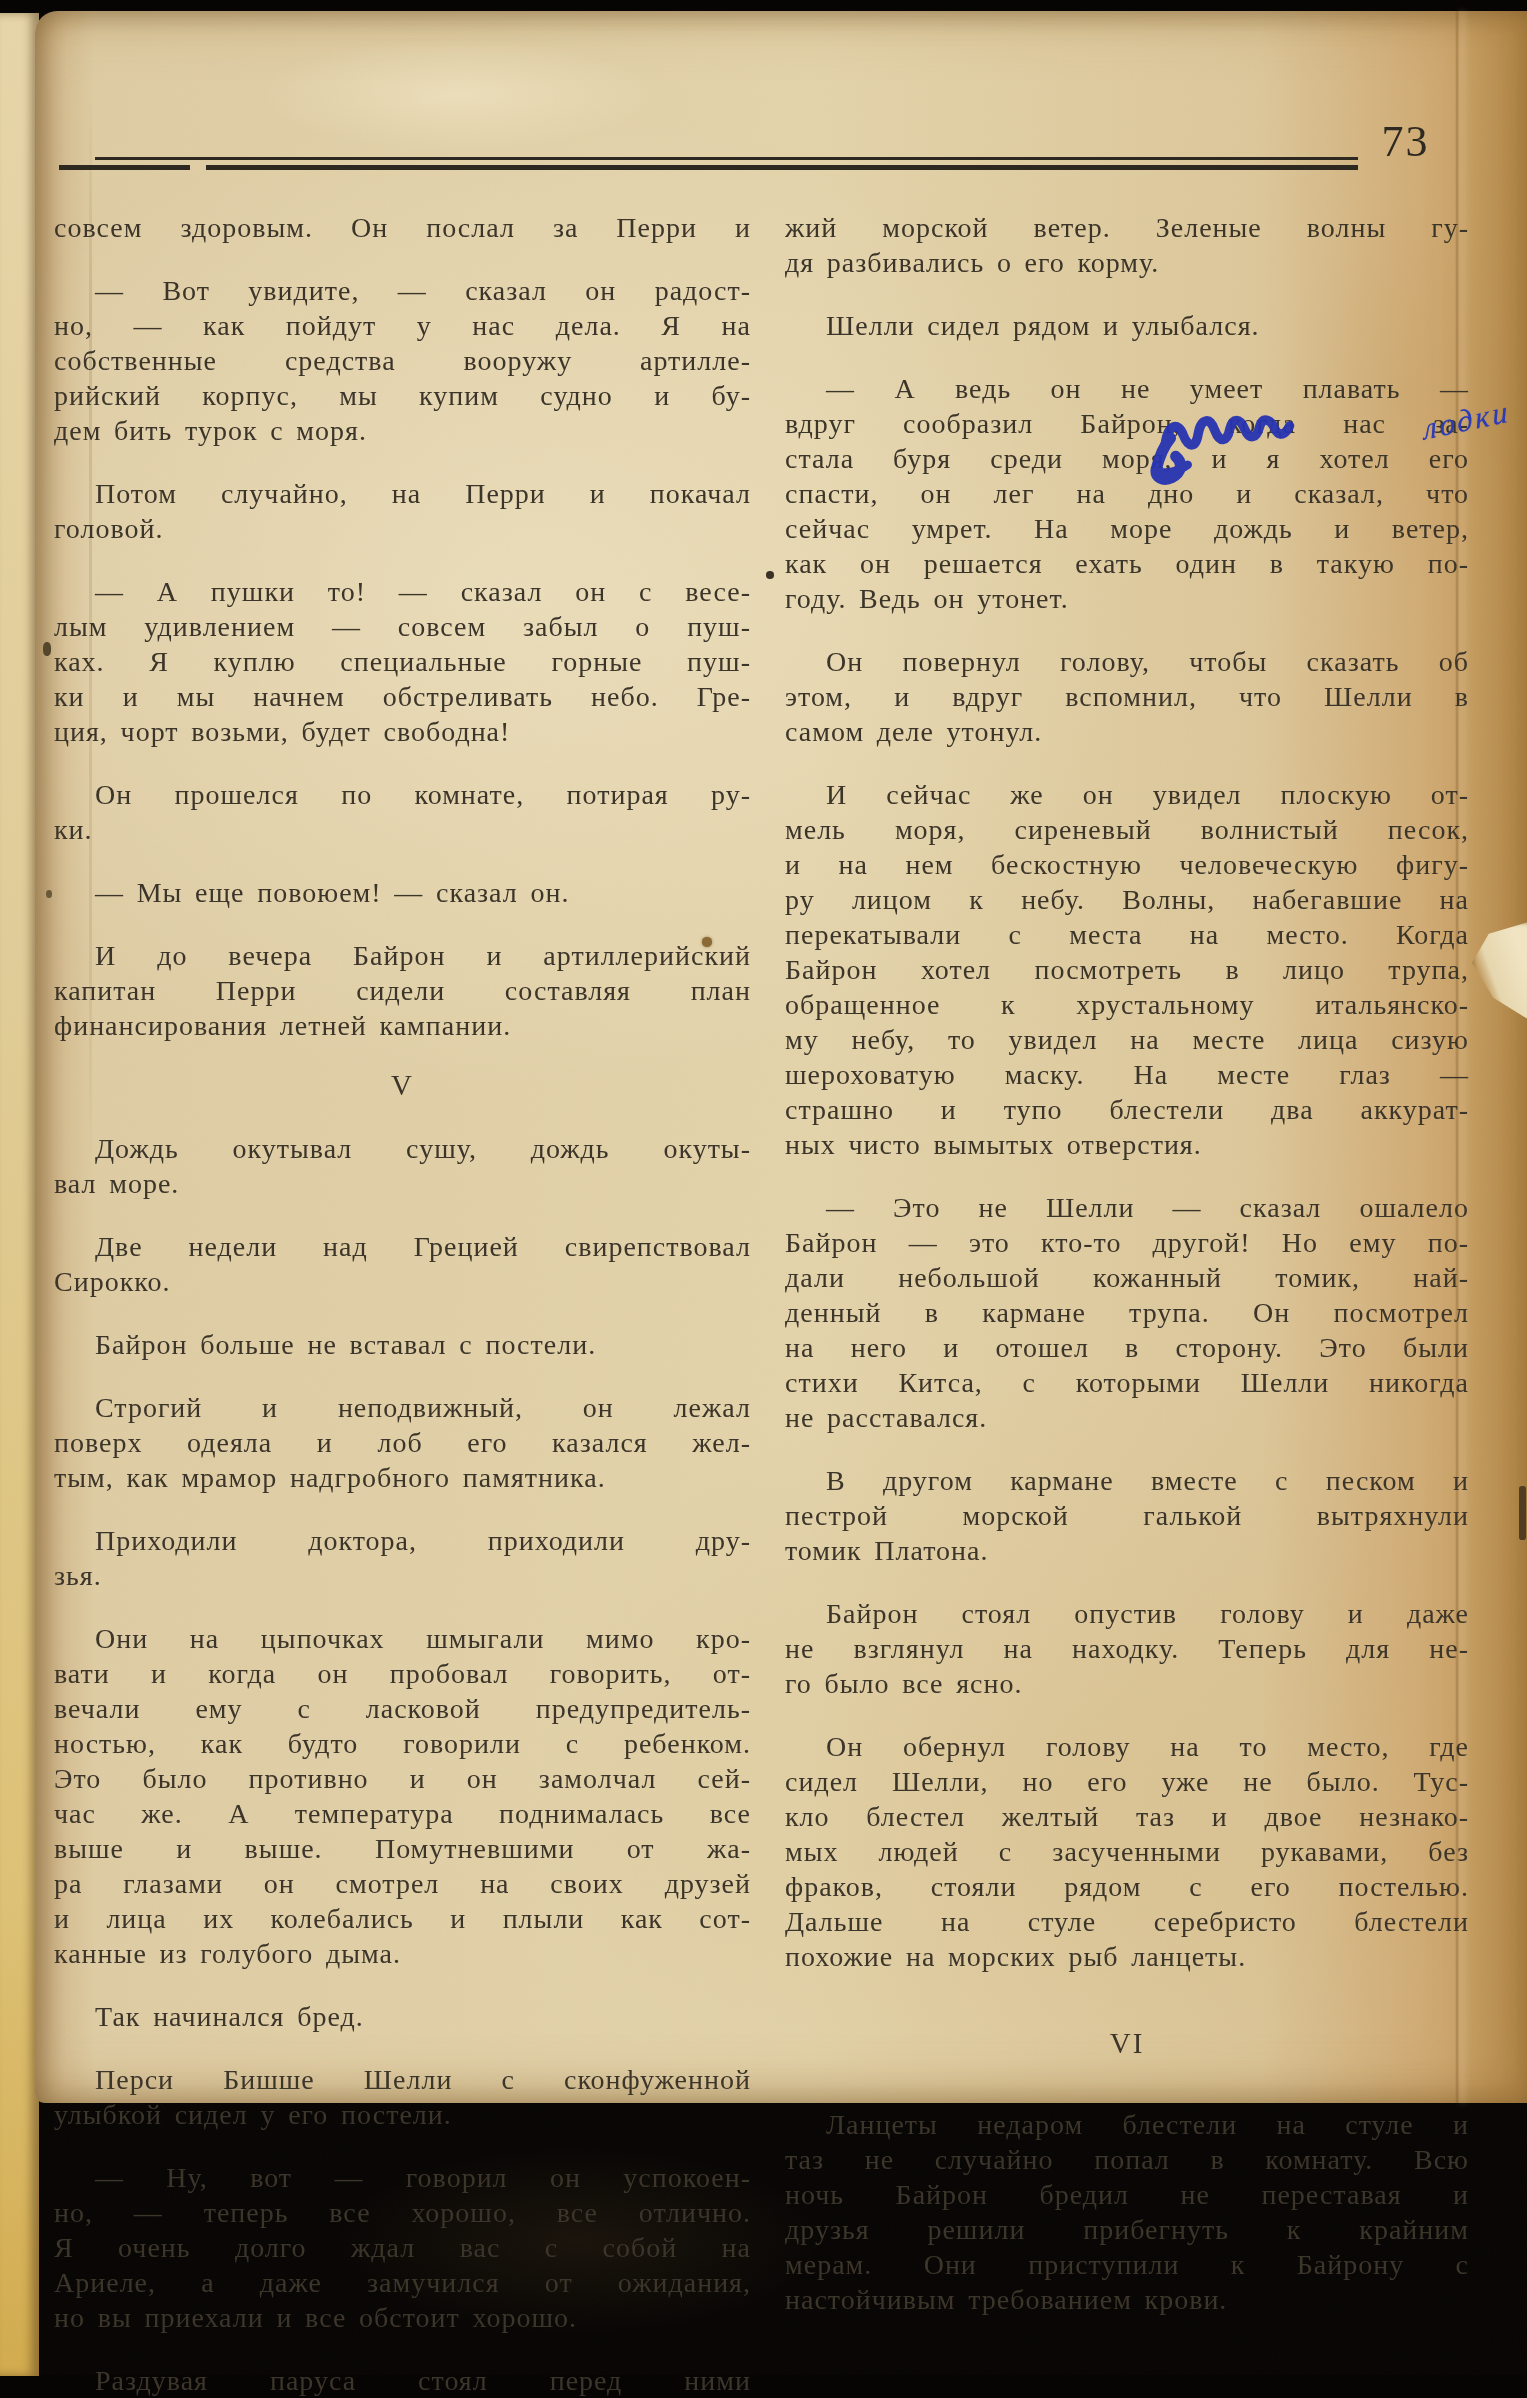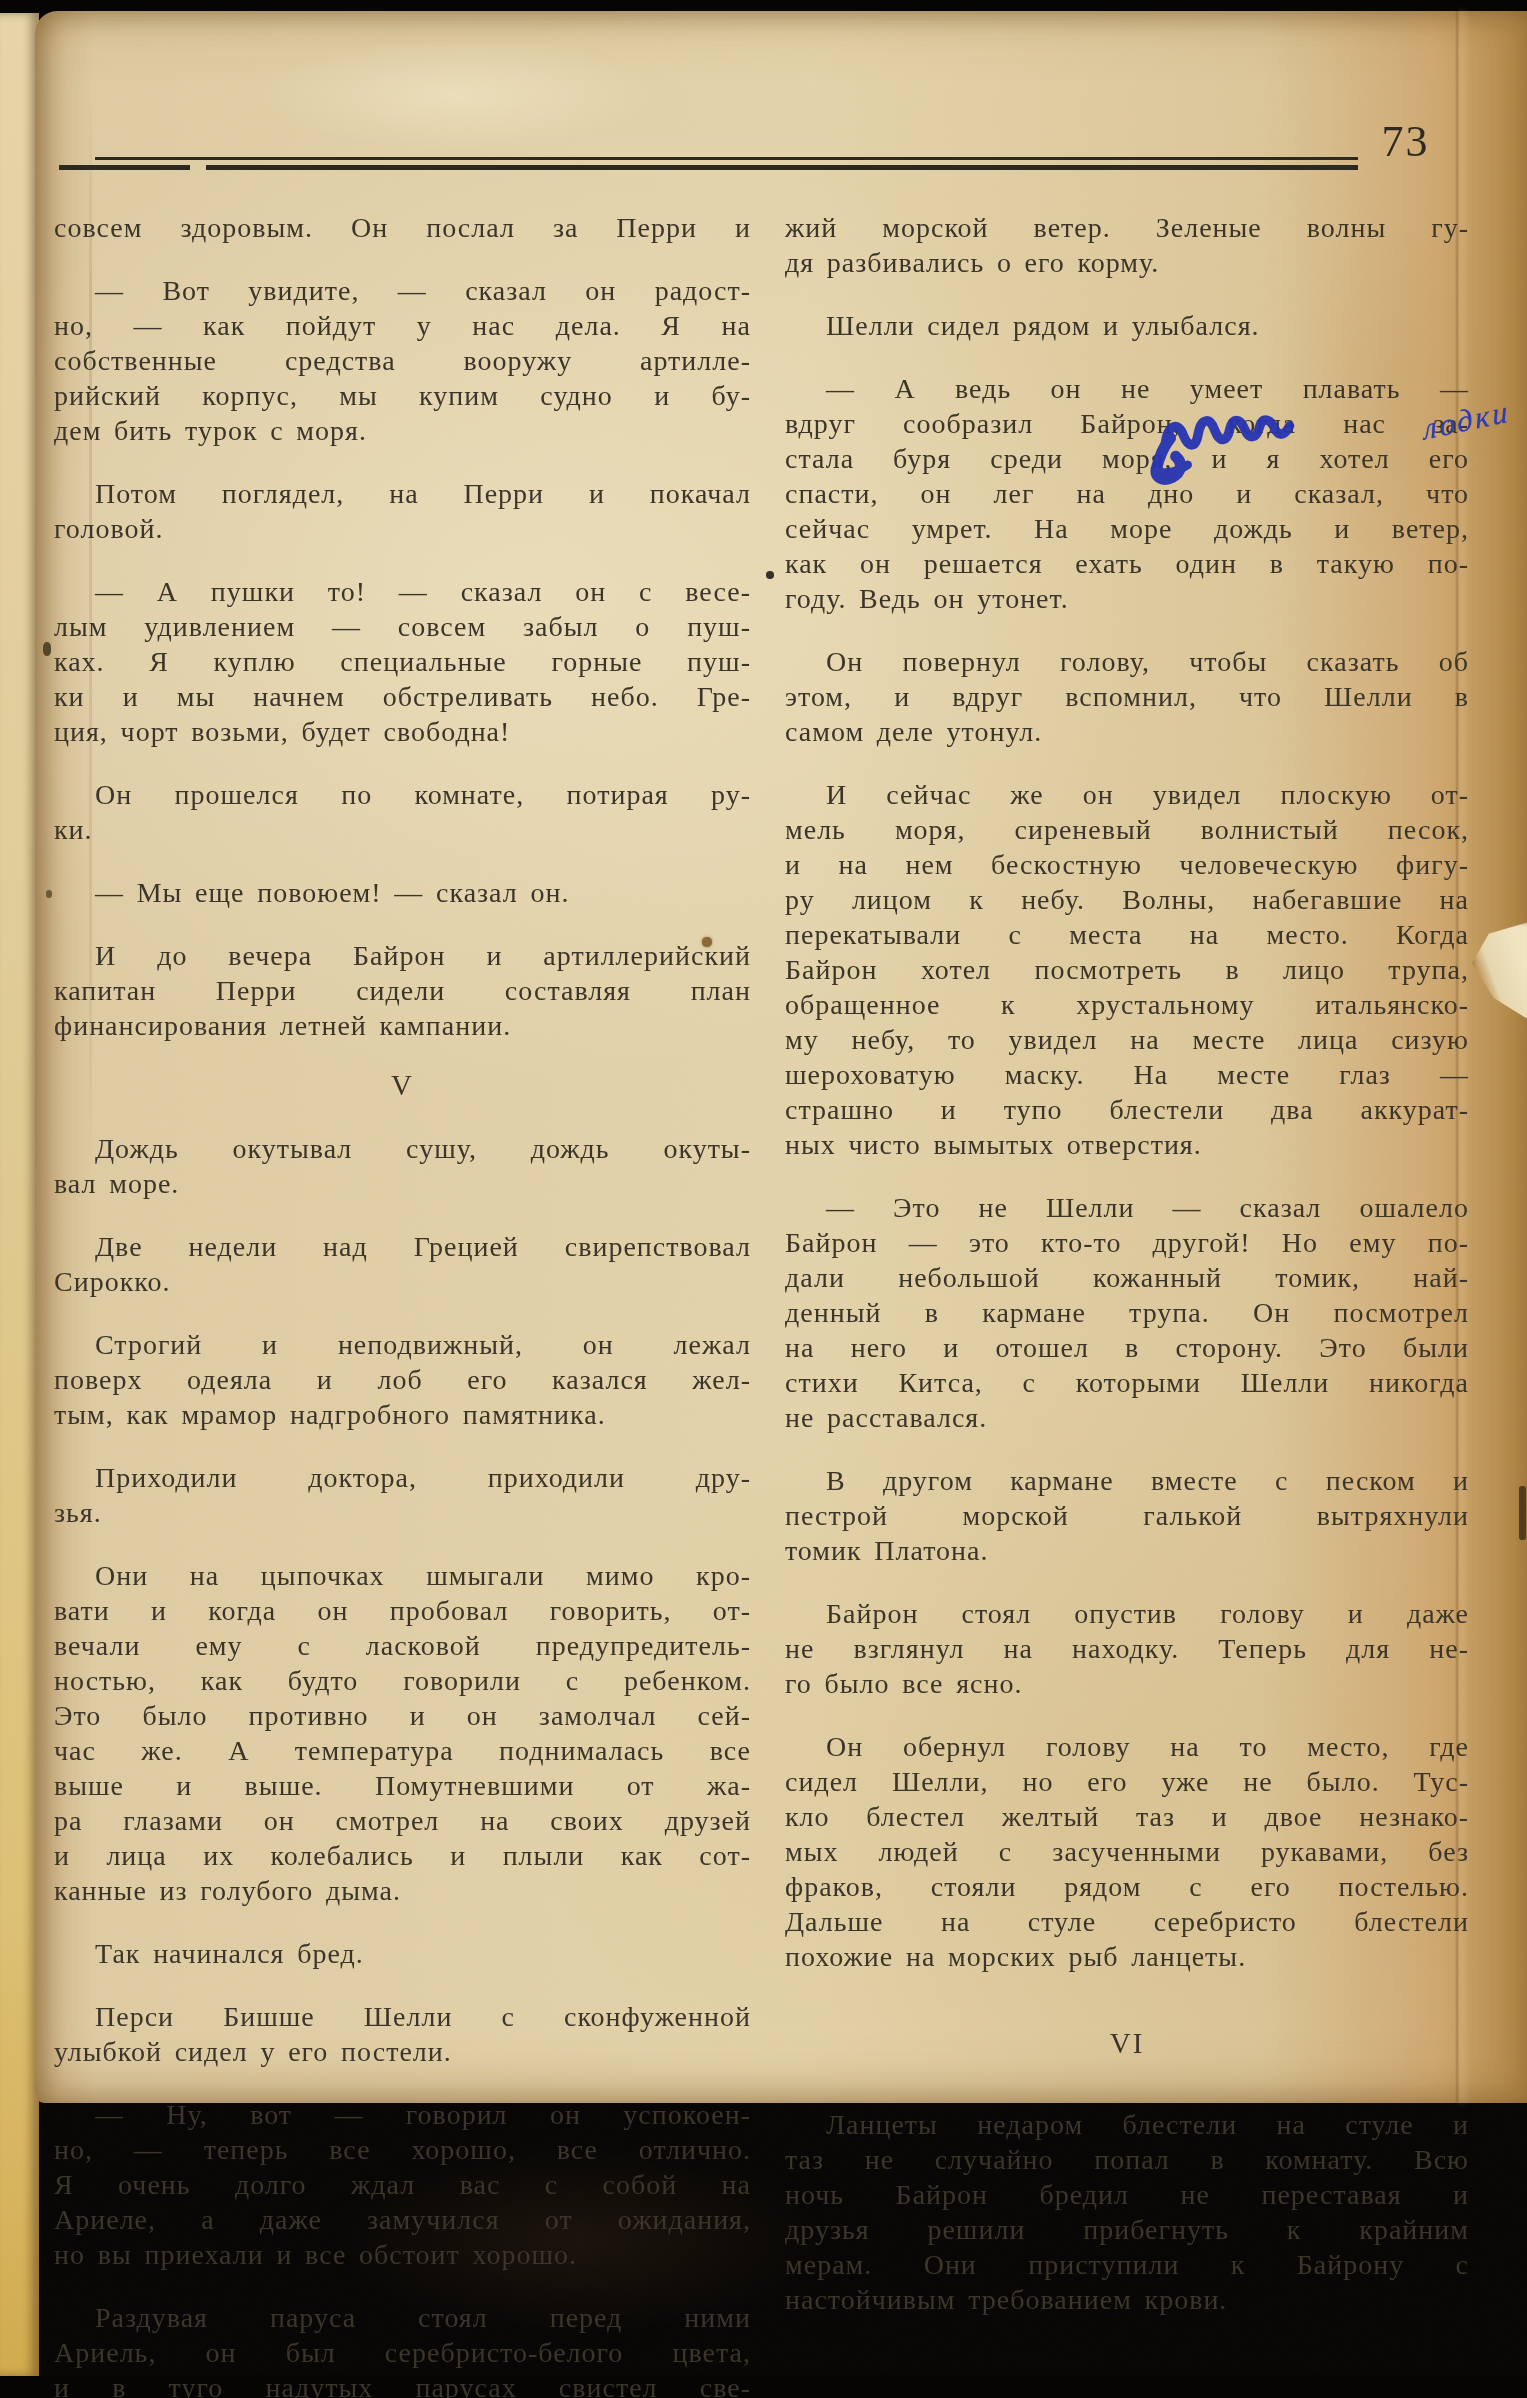--- a/index.html
+++ b/index.html
@@ -120,38 +120,39 @@
 
   <div class="page-number">73</div>
 
   <div class="col col-left">
       <div class="line j">совсем здоровым. Он послал за Перри и</div>
       <div class="line j ind">— Вот увидите, — сказал он радост-</div>
       <div class="line j">но, — как пойдут у нас дела. Я на</div>
       <div class="line j">собственные средства вооружу артилле-</div>
       <div class="line j">рийский корпус, мы купим судно и бу-</div>
       <div class="line">дем бить турок с моря.</div>
-      <div class="line j ind">Потом поглядел, на Перри и покачал</div>
+      <div class="line j ind">Потом случайно, на Перри и покачал</div>
       <div class="line">головой.</div>
       <div class="line j ind">— А пушки то! — сказал он с весе-</div>
       <div class="line j">лым удивлением — совсем забыл о пуш-</div>
       <div class="line j">ках. Я куплю специальные горные пуш-</div>
       <div class="line j">ки и мы начнем обстреливать небо. Гре-</div>
       <div class="line">ция, чорт возьми, будет свободна!</div>
       <div class="line j ind">Он прошелся по комнате, потирая ру-</div>
       <div class="line">ки.</div>
       <div class="line ind">— Мы еще повоюем! — сказал он.</div>
       <div class="line j ind">И до вечера Байрон и артиллерийский</div>
       <div class="line j">капитан Перри сидели составляя план</div>
       <div class="line">финансирования летней кампании.</div>
       <div class="sec-heading">V</div>
       <div class="line j ind">Дождь окутывал сушу, дождь окуты-</div>
       <div class="line">вал море.</div>
       <div class="line j ind">Две недели над Грецией свирепствовал</div>
       <div class="line">Сирокко.</div>
+      <div class="line ind">Байрон больше не вставал с постели.</div>
       <div class="line j ind">Строгий и неподвижный, он лежал</div>
       <div class="line j">поверх одеяла и лоб его казался жел-</div>
       <div class="line">тым, как мрамор надгробного памятника.</div>
       <div class="line j ind">Приходили доктора, приходили дру-</div>
       <div class="line">зья.</div>
       <div class="line j ind">Они на цыпочках шмыгали мимо кро-</div>
       <div class="line j">вати и когда он пробовал говорить, от-</div>
       <div class="line j">вечали ему с ласковой предупредитель-</div>
       <div class="line j">ностью, как будто говорили с ребенком.</div>
       <div class="line j">Это было противно и он замолчал сей-</div>

